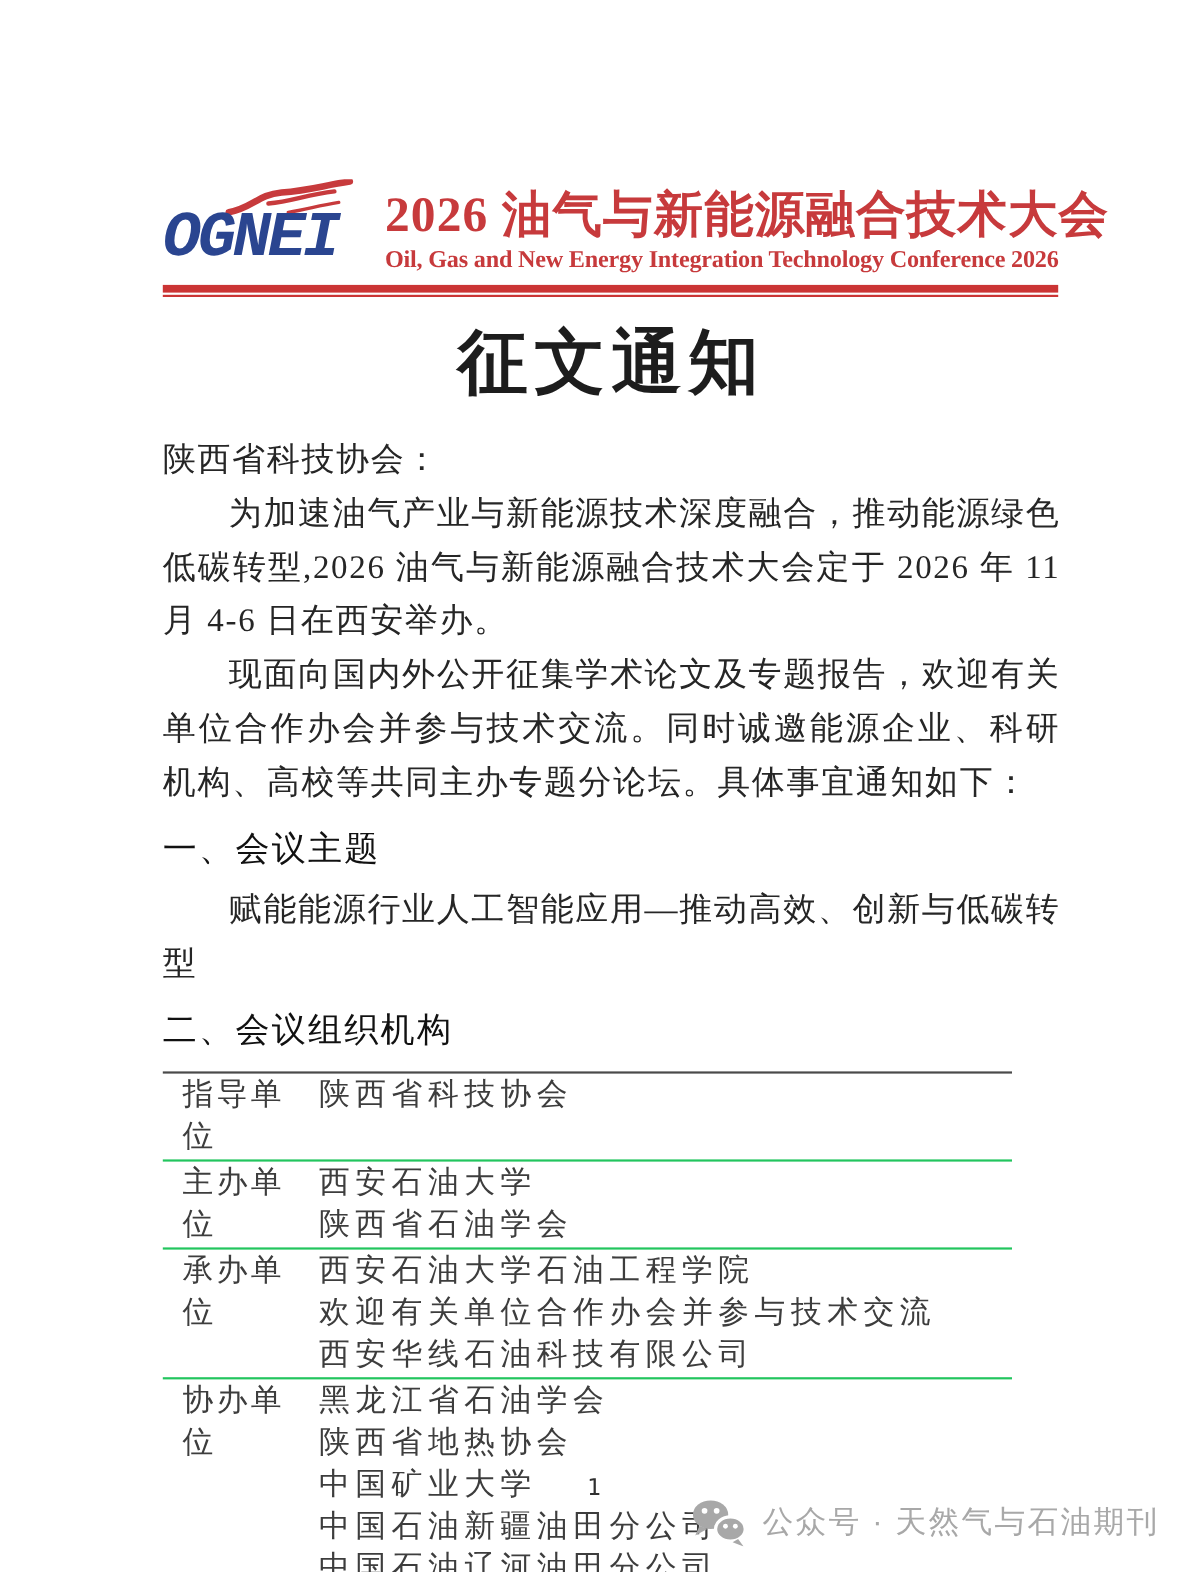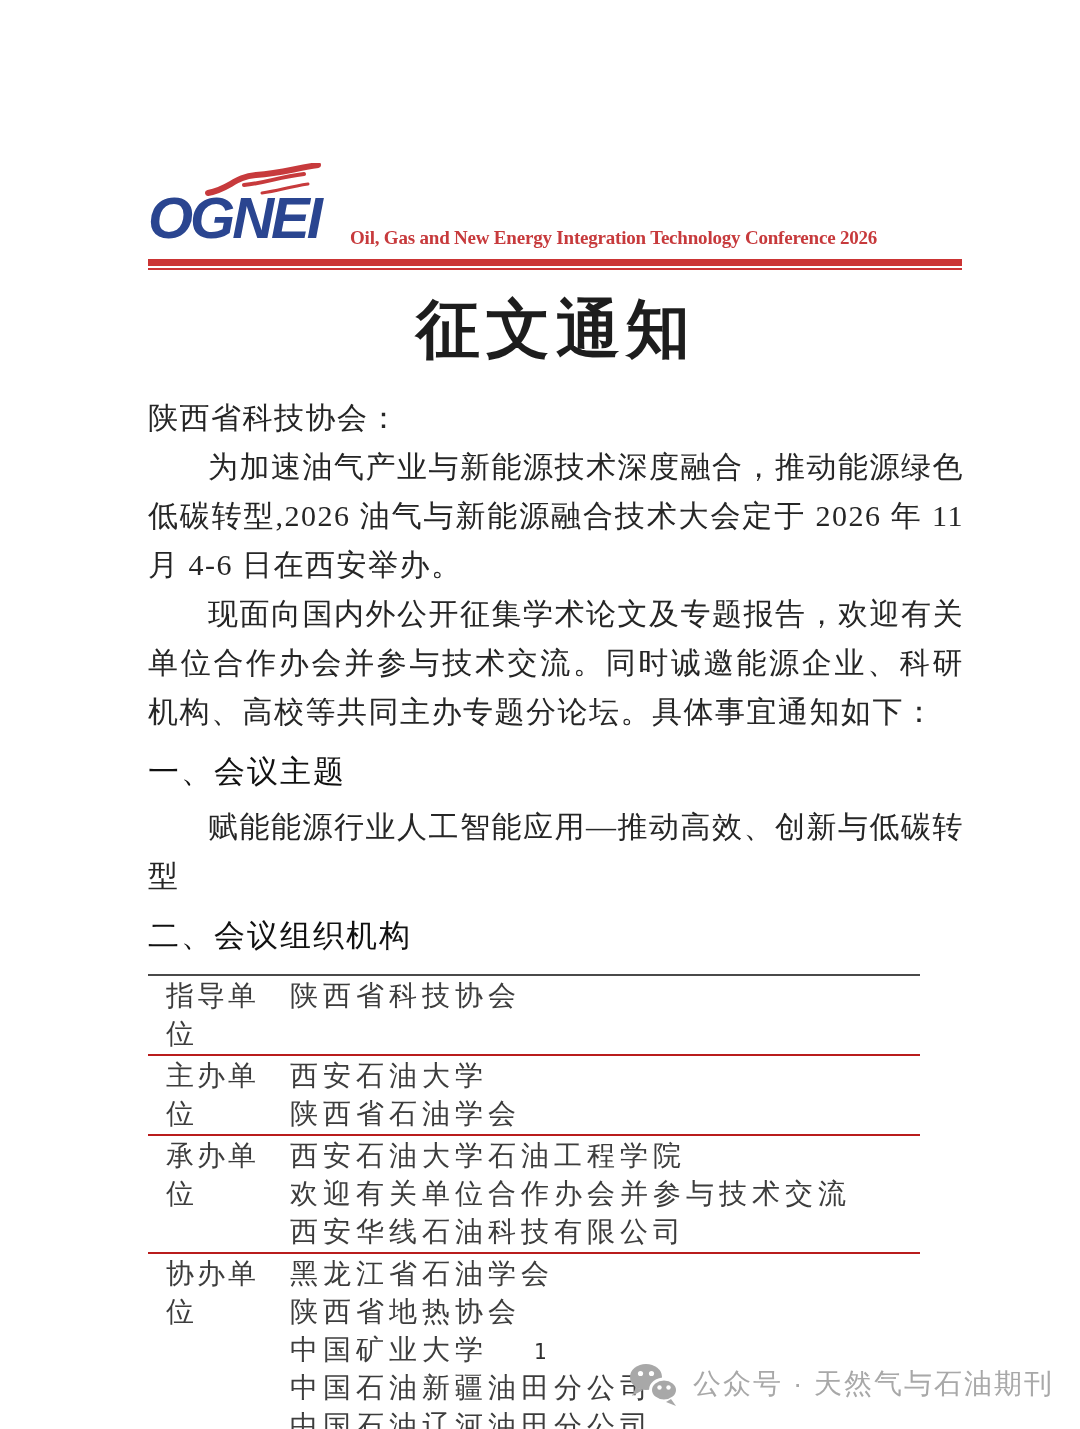--- a/index.html
+++ b/index.html
@@ -10,33 +10,33 @@
     color:#262626;
   }
   .page { position:relative; width:1080px; height:1429px; background:#ffffff; }
   .content { position:absolute; left:148px; top:163px; width:816px; }
 
   
   .header-row { display:flex; align-items:flex-end; height:88px; }
   .logo { position:relative; width:202px; height:88px; flex:none; }
   .logo-text {
     position:absolute; left:0; bottom:4px;
-    font-family:Liberation Sans, sans-serif;
+    font-family:Liberation Mono, monospace;
     font-weight:bold; font-style:italic;
     font-size:58px; line-height:1; letter-spacing:-3px;
     color:#2a4590;
   }
   .flame { position:absolute; top:0; left:56px; }
   .titles { flex:1; padding-bottom:2px; }
   .title-zh {
     font-size:45px; font-weight:bold; line-height:1.1;
     color:#c73a3c; white-space:nowrap; letter-spacing:1px;
   }
   .title-en {
-    font-size:19px; font-weight:bold; margin-top:3px;
+    font-size:22px; font-weight:bold; margin-top:3px;
     color:#c73a3c; white-space:nowrap; letter-spacing:-0.2px;
   }
   .rule { margin-top:8px; width:814px; }
   .rule-thick { height:7px; background:#cb3434; }
   .rule-thin  { height:2px; background:#cb3434; margin-top:2px; }
 
   
   .doc-title {
     margin-top:22px; text-align:center;
     font-size:64px; font-weight:bold; letter-spacing:6px;
@@ -50,21 +50,21 @@
 
   .section {
     font-family:"Liberation Sans","DejaVu Sans",sans-serif;
     font-size:31px; font-weight:normal; color:#111111;
     letter-spacing:2px; margin-top:14px; line-height:44px;
   }
   .theme { font-size:30px; line-height:49px; letter-spacing:1.5px; text-indent:2em; margin-top:8px; margin-bottom:4px; }
 
   
   .org-table { margin-top:16px; width:772px; border-top:2px solid #4a4a4a; font-size:28px; color:#3d3d3d; }
-  .org-row { display:flex; align-items:flex-start; padding:1px 0; border-bottom:2px solid #b91c1c; }
+  .org-row { display:flex; align-items:flex-start; padding:1px 0; border-bottom:2px solid #22c55e; }
   .org-row:last-child { border-bottom:none; }
   .org-label { width:118px; flex:none; padding-left:18px; letter-spacing:3px; line-height:38px; }
   .org-values { flex:1; padding-left:24px; }
   .org-value { line-height:38px; letter-spacing:5px; }
 
   
   .page-number {
     position:absolute; top:1340px; left:0; width:1080px; text-align:center;
     font-family:"DejaVu Sans Mono","Liberation Mono",monospace;
     font-size:21px; color:#2f2f2f;
@@ -86,20 +86,21 @@
       <div class="header-row">
         <div class="logo">
           <svg class="flame" width="118" height="34" viewBox="0 0 118 34">
             <path d="M4 30 C 26 26, 30 14, 52 12 C 78 10, 88 6, 114 2" stroke="#c73a3c" stroke-width="6" fill="none" stroke-linecap="round"></path>
             <path d="M40 22 C 62 20, 74 14, 100 11" stroke="#c73a3c" stroke-width="4" fill="none" stroke-linecap="round"></path>
             <path d="M58 30 C 74 28, 84 24, 104 21" stroke="#c73a3c" stroke-width="3" fill="none" stroke-linecap="round"></path>
           </svg>
           <span class="logo-text">OGNEI</span>
         </div>
         <div class="titles">
+          <div class="title-zh">2026 油气与新能源融合技术大会</div>
           <div class="title-en">Oil, Gas and New Energy Integration Technology Conference 2026</div>
         </div>
       </div>
       <div class="rule">
         <div class="rule-thick"></div>
         <div class="rule-thin"></div>
       </div>
     </div>
 
     <h1 class="doc-title">征文通知</h1>

